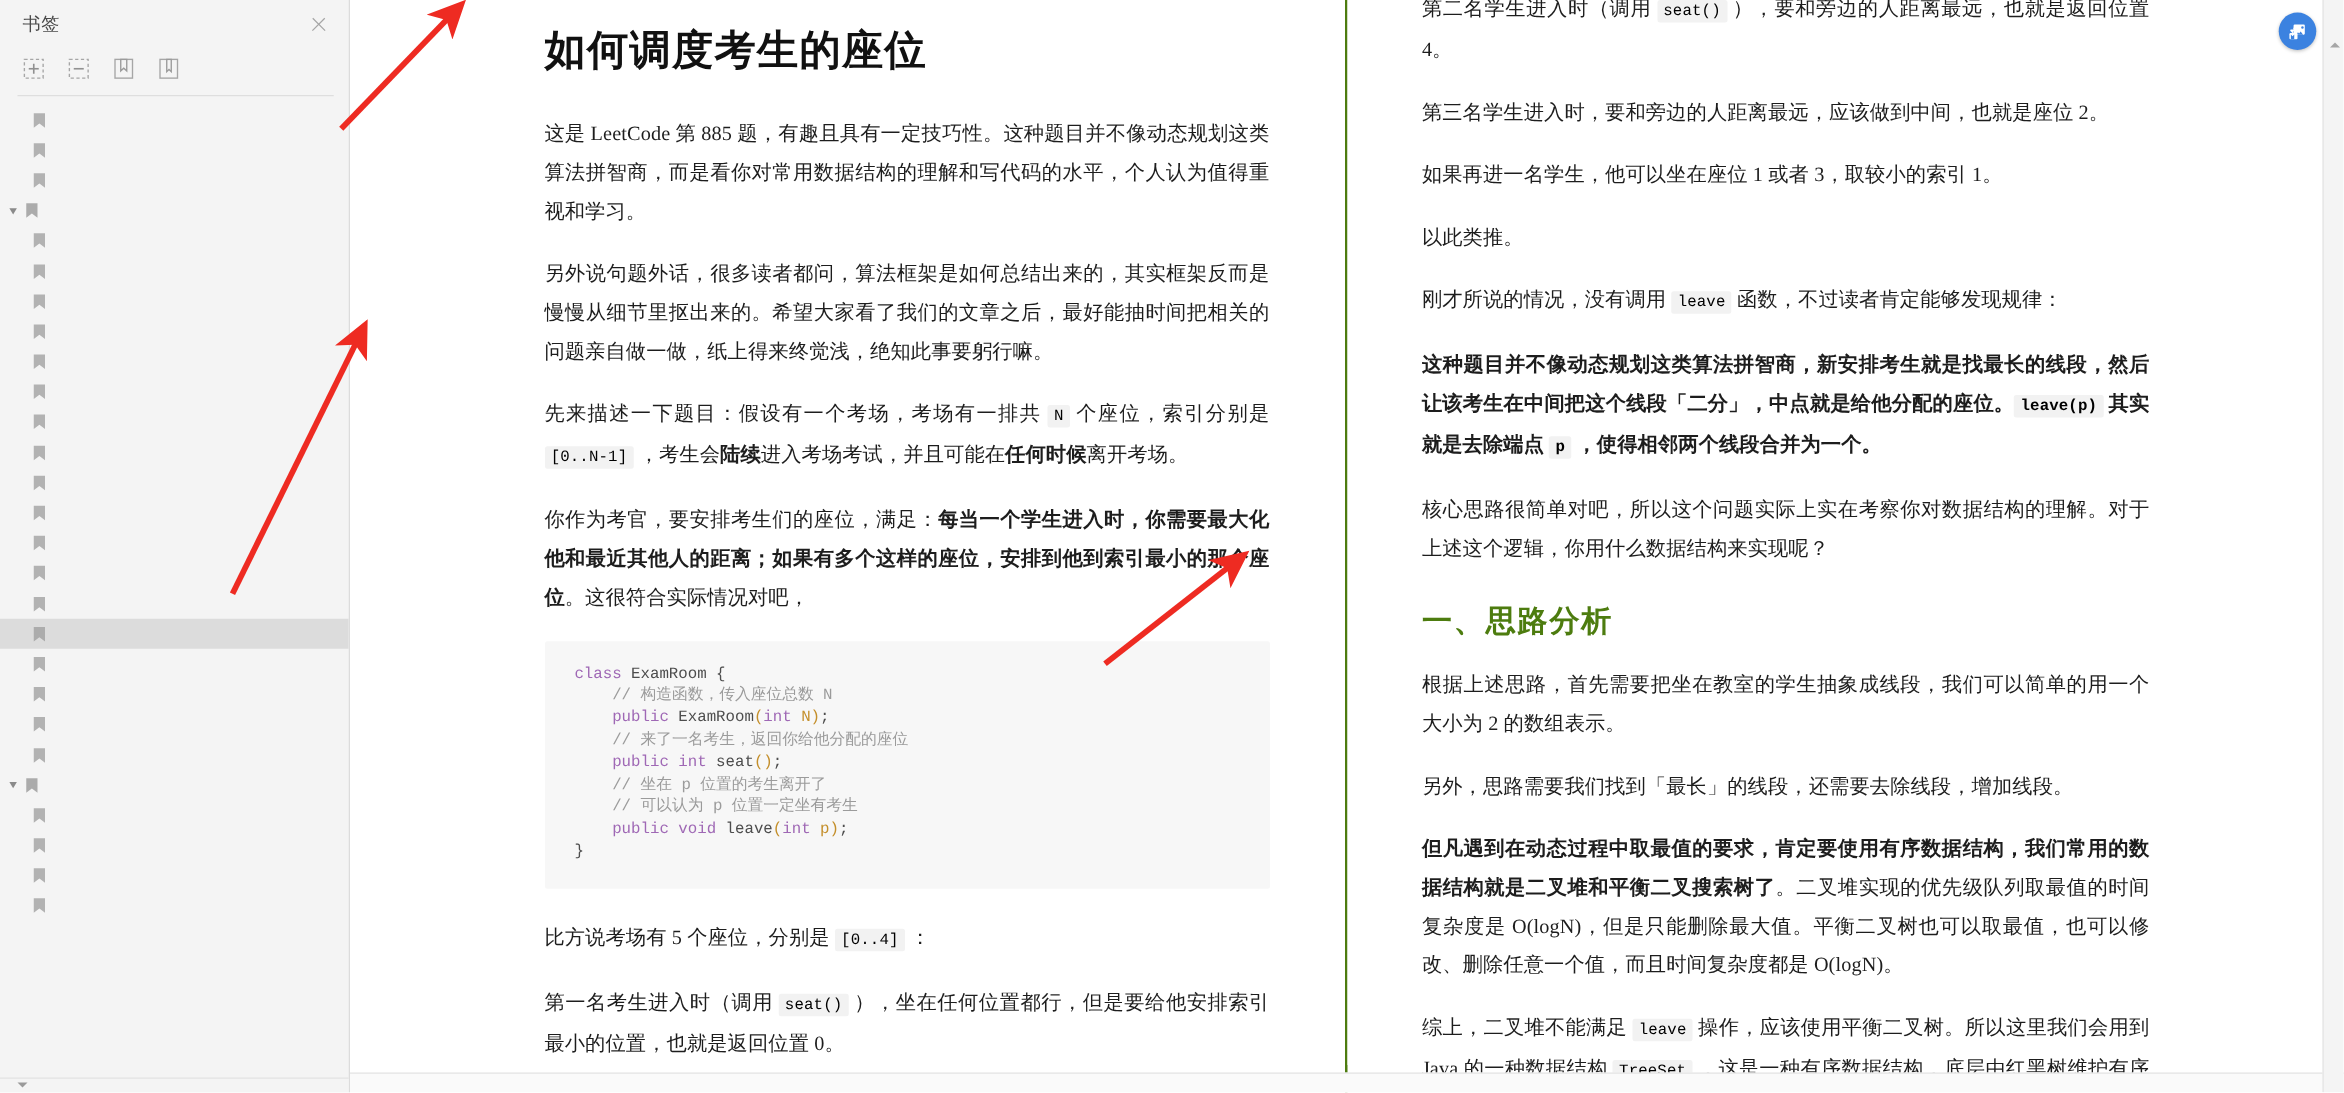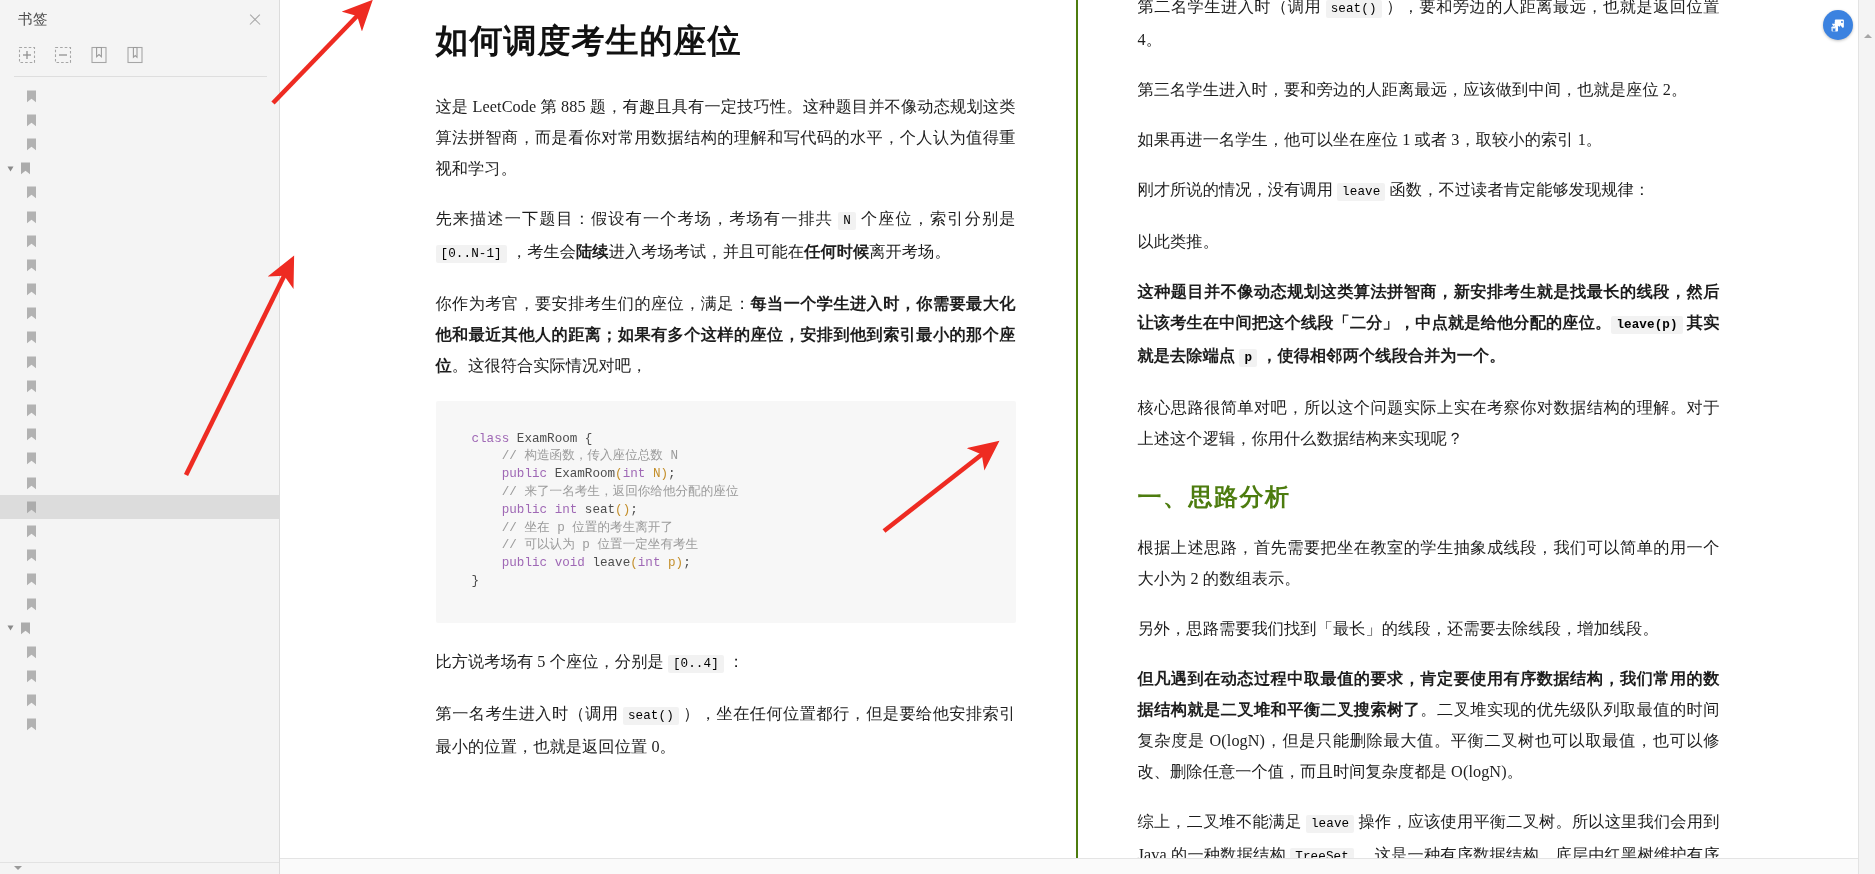--- a/index.html
+++ b/index.html
@@ -96,21 +96,21 @@
     font-family: "Liberation Mono", monospace; font-size: 12.6px;
     background:#f2f2f2; padding: 2px 5px; border-radius: 2px; color:#000000;
     white-space: nowrap;
   }
   .codeblock {
     background:#f7f7f7; border-radius: 2px;
     padding: 14px 0 16px 20px; margin: 2px 0 24px 0;
   }
   .codeblock pre {
     font-family: "Liberation Mono", monospace; font-size: 12.6px;
-    line-height: 17.8px; color:#383838; white-space: pre; margin:16px;
+    line-height: 17.8px; color:#383838; white-space: pre; margin:4px;
   }
   .kw   { color:#9f68b5; }
   .typ  { color:#4d4d4d; }
   .cmt  { color:#9b9b9b; }
   .pun  { color:#c48f2b; }
 
   
   .arrow-layer { position:absolute; inset:0; pointer-events:none; z-index: 40; }
 
   .fab {
@@ -341,20 +341,21 @@
     <div class="sb-bottom-bar"></div>
   </aside>
 
   <main class="viewer">
     <div class="pages">
 
       <section class="page left">
         <h1 class="doc-title">如何调度考生的座位</h1>
         <div id="left-paras">
             <p class="para"><span>这是 LeetCode 第 885 题，有趣且具有一定技巧性。这种题目并不像动态规划这类算法拼智商，而是看你对常用数据结构的理解和写代码的水平，个人认为值得重视和学习。</span></p>
+            <p class="para"><span>另外说句题外话，很多读者都问，算法框架是如何总结出来的，其实框架反而是慢慢从细节里抠出来的。希望大家看了我们的文章之后，最好能抽时间把相关的问题亲自做一做，纸上得来终觉浅，绝知此事要躬行嘛。</span></p>
             <p class="para"><span>先来描述一下题目：假设有一个考场，考场有一排共 </span><span class="code-inline">N</span><span> 个座位，索引分别是 </span><span class="code-inline">[0..N-1]</span><span> ，考生会</span><span class="bold">陆续</span><span>进入考场考试，并且可能在</span><span class="bold">任何时候</span><span>离开考场。</span></p>
             <p class="para"><span>你作为考官，要安排考生们的座位，满足：</span><span class="bold">每当一个学生进入时，你需要最大化他和最近其他人的距离；如果有多个这样的座位，安排到他到索引最小的那个座位</span><span>。这很符合实际情况对吧，</span></p>
           </div>
         <div class="codeblock">
           <pre id="code-pre"><span class="kw">class</span><span class="typ"> ExamRoom {</span>
 <span class="cmt">    // 构造函数，传入座位总数 N</span>
 <span class="kw">    public</span><span class="typ"> ExamRoom</span><span class="pun">(</span><span class="kw">int</span><span class="pun"> N</span><span class="pun">)</span><span class="typ">;</span>
 <span class="cmt">    // 来了一名考生，返回你给他分配的座位</span>
 <span class="kw">    public int</span><span class="typ"> seat</span><span class="pun">()</span><span class="typ">;</span>
 <span class="cmt">    // 坐在 p 位置的考生离开了</span>
@@ -366,22 +367,22 @@
             <p class="para"><span>比方说考场有 5 个座位，分别是 </span><span class="code-inline">[0..4]</span><span> ：</span></p>
             <p class="para"><span>第一名考生进入时（调用 </span><span class="code-inline">seat()</span><span> ），坐在任何位置都行，但是要给他安排索引最小的位置，也就是返回位置 0。</span></p>
           </div>
       </section>
 
       <section class="page right" style="margin-top: -22px;">
         <div id="right-paras">
             <p class="para"><span>第二名学生进入时（调用 </span><span class="code-inline">seat()</span><span> ），要和旁边的人距离最远，也就是返回位置 4。</span></p>
             <p class="para"><span>第三名学生进入时，要和旁边的人距离最远，应该做到中间，也就是座位 2。</span></p>
             <p class="para"><span>如果再进一名学生，他可以坐在座位 1 或者 3，取较小的索引 1。</span></p>
+            <p class="para"><span>以此类推。</span></p>
             <p class="para"><span>刚才所说的情况，没有调用 </span><span class="code-inline">leave</span><span> 函数，不过读者肯定能够发现规律：</span></p>
-            <p class="para"><span>以此类推。</span></p>
             <p class="para bold"><span>这种题目并不像动态规划这类算法拼智商，新安排考生就是找最长的线段，然后让该考生在中间把这个线段「二分」，中点就是给他分配的座位。</span><span class="code-inline">leave(p)</span><span> 其实就是去除端点 </span><span class="code-inline">p</span><span> ，使得相邻两个线段合并为一个。</span></p>
             <p class="para"><span>核心思路很简单对吧，所以这个问题实际上实在考察你对数据结构的理解。对于上述这个逻辑，你用什么数据结构来实现呢？</span></p>
           </div>
         <h2 class="doc-h2">一、思路分析</h2>
         <div id="right-paras-after">
             <p class="para"><span>根据上述思路，首先需要把坐在教室的学生抽象成线段，我们可以简单的用一个大小为 2 的数组表示。</span></p>
             <p class="para"><span>另外，思路需要我们找到「最长」的线段，还需要去除线段，增加线段。</span></p>
             <p class="para"><span class="bold">但凡遇到在动态过程中取最值的要求，肯定要使用有序数据结构，我们常用的数据结构就是二叉堆和平衡二叉搜索树了</span><span>。二叉堆实现的优先级队列取最值的时间复杂度是 O(logN)，但是只能删除最大值。平衡二叉树也可以取最值，也可以修改、删除任意一个值，而且时间复杂度都是 O(logN)。</span></p>
             <p class="para"><span>综上，二叉堆不能满足 </span><span class="code-inline">leave</span><span> 操作，应该使用平衡二叉树。所以这里我们会用到 Java 的一种数据结构 </span><span class="code-inline">TreeSet</span><span> ，这是一种有序数据结构，底层由红黑树维护有序性。</span></p>
           </div>

